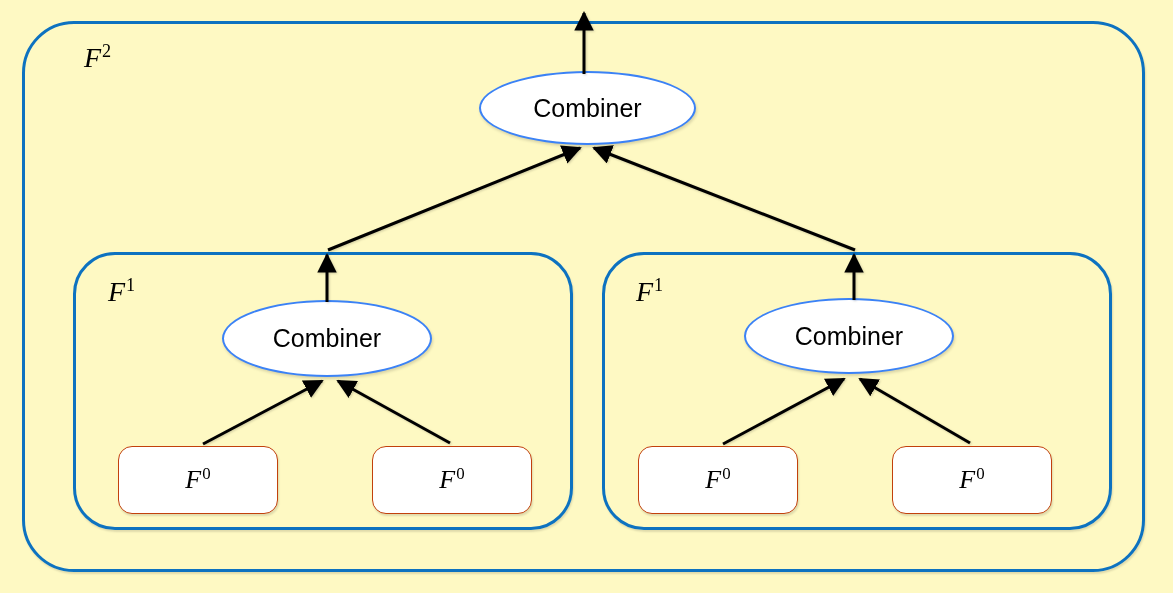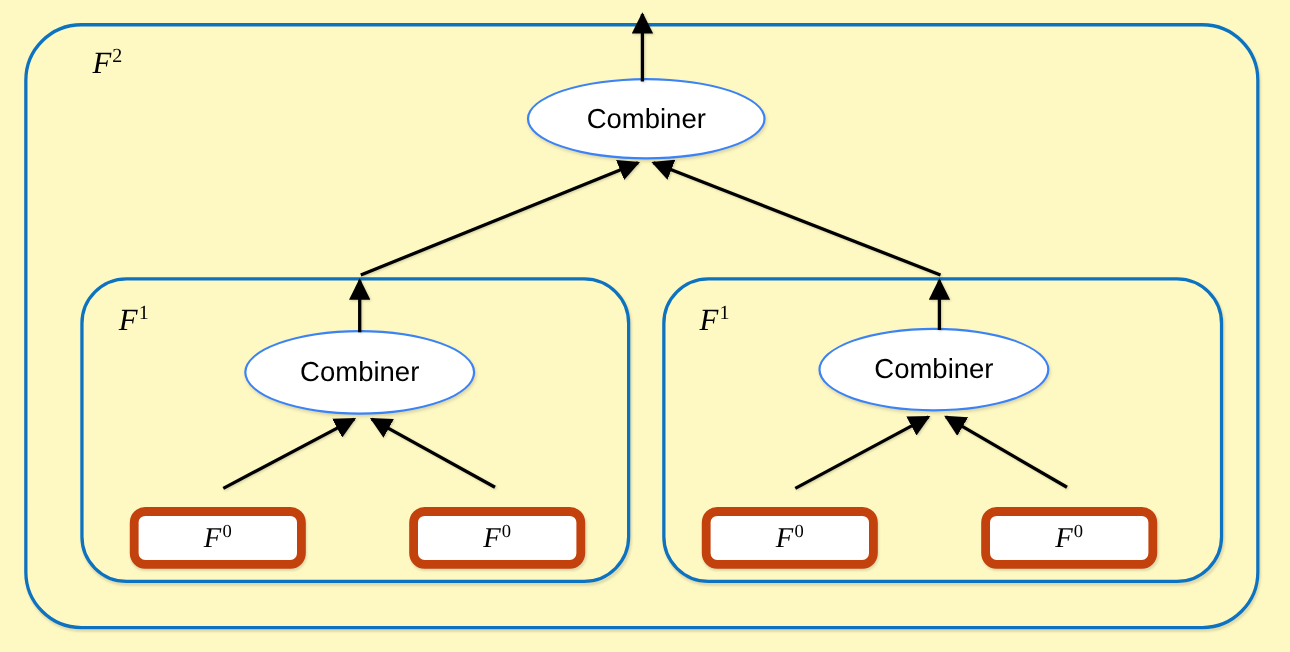--- a/index.html
+++ b/index.html
@@ -31,24 +31,24 @@
     border: 3px solid #0d72c0;
     background: transparent;
     box-sizing: border-box;
     box-shadow: 1px 2px 2px rgba(0,0,0,0.12);
   }
   .gbox.outer   { left: 22px;  top: 21px;  width: 1123px; height: 551px; border-radius: 52px; }
   .gbox.f1left  { left: 73px;  top: 252px; width: 500px;  height: 278px; border-radius: 42px; }
   .gbox.f1right { left: 602px; top: 252px; width: 510px;  height: 278px; border-radius: 42px; }
   .leafbox {
     position: absolute;
-    top: 461px;
+    top: 446px;
     width: 160px;
-    height: 56px;
-    border: 8px solid #c2410c;
+    height: 68px;
+    border: 1px solid #c2410c;
     border-radius: 14px;
     box-sizing: border-box;
     box-shadow: 1px 2px 2px rgba(0,0,0,0.12);
     display: flex;
     align-items: center;
     justify-content: center;
     background: #ffffff;
     z-index: 2;
   }
   .leafbox.b1 { left: 118px; }

